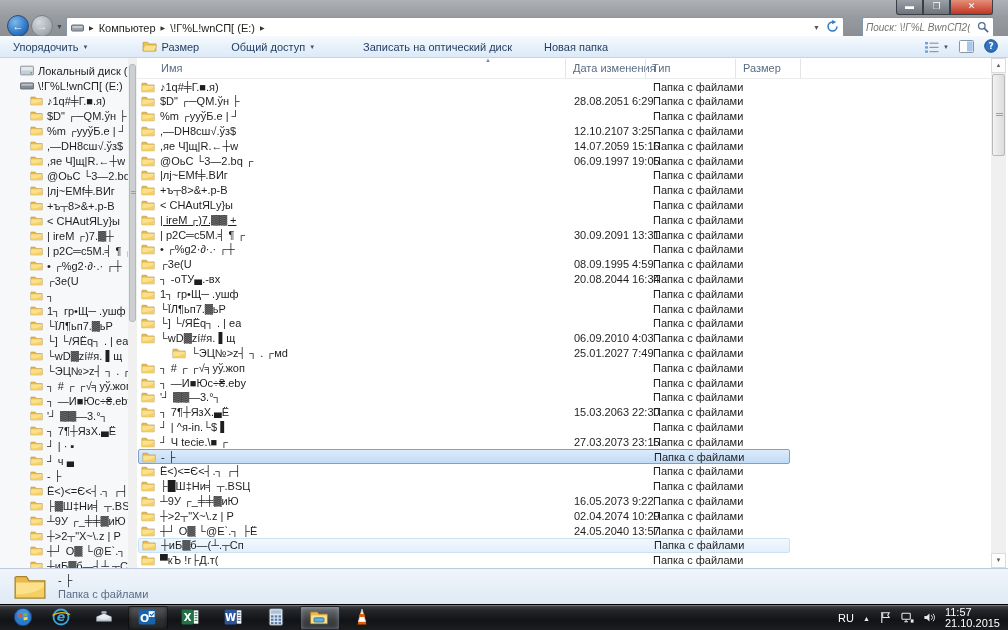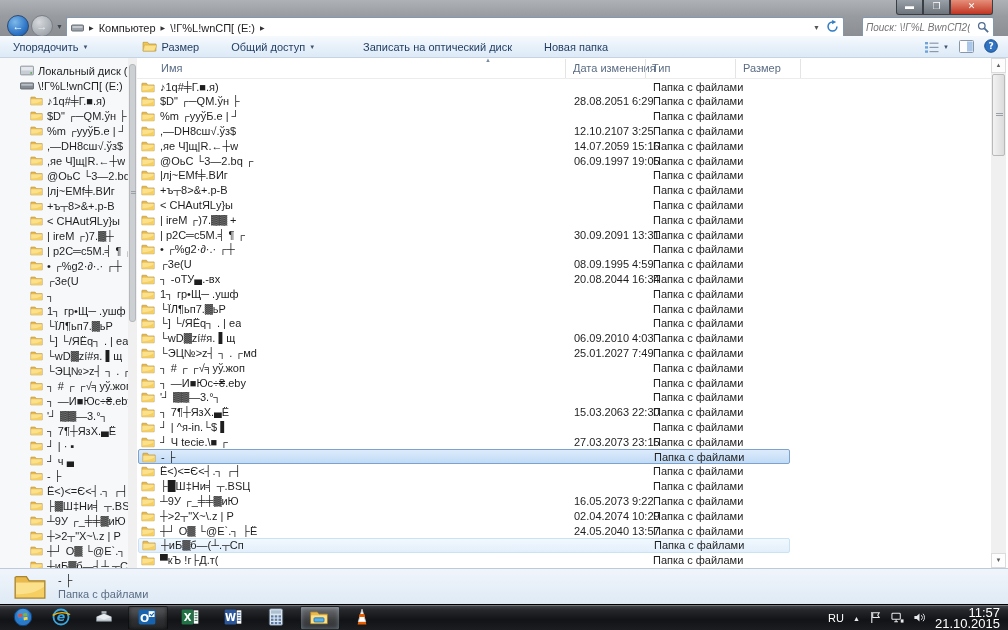--- a/index.html
+++ b/index.html
@@ -84,21 +84,21 @@
   .task-btn { position:absolute; top:1px; width:40px; height:24px; display:flex; align-items:center; justify-content:center; border-radius:2px; }
   .task-btn svg { width:20px; height:20px; }
   .task-btn.pressed { background:linear-gradient(180deg,rgba(255,255,255,.22),rgba(255,255,255,.06));
     border:1px solid rgba(0,0,0,.65); box-shadow:inset 0 0 4px rgba(0,0,0,.6); }
   .task-btn.active { background:linear-gradient(180deg,rgba(255,255,255,.32),rgba(255,255,255,.10));
     border:1px solid rgba(0,0,0,.6); box-shadow:inset 0 0 5px rgba(180,210,240,.45); }
   .tray { position:absolute; right:4px; top:1px; height:24px; display:flex; align-items:center; gap:9px; color:#fff; }
   .tray .lang { font-size:11px; }
   .tray .chev { font-size:7px; color:#e8eaec; }
   .tray svg { width:13px; height:13px; }
-  .clock { text-align:right; font-size:13px; line-height:11px; padding-right:4px; }
+  .clock { text-align:left; font-size:11px; line-height:11px; padding-right:4px; }
 </style>
 </head>
 <body>
 <div id="screen">
 
   <div class="chrome">
     <div class="win-controls">
       <div class="wc-btn min">▬</div>
       <div class="wc-btn">❐</div>
       <div class="wc-btn close">✕</div>
@@ -564,21 +564,21 @@
         <div class="file-row" style="top: 118.4px;">
           <span class="ficon"><svg width="100%" height="100%" viewBox="0 0 16 14" preserveAspectRatio="none">
               <path d="M1 3 L1 12.6 L15 12.6 L15 4.6 L7.6 4.6 L6.3 2.6 L1.6 2.6 Z" fill="#e9b94e" stroke="#a8852f" stroke-width="0.6"></path>
               <path d="M1.4 5.4 H14.6 V12.2 H1.4 Z" fill="#fbe18c"></path>
               <path d="M1.4 12.2 H14.6 V7.4 C10 10.6 5.4 11 1.4 10.8 Z" fill="#f6cf63"></path>
             </svg></span>
           <span class="fname">&lt; CHAutЯLу}ы</span>
           <span class="fdate"></span>
           <span class="ftype">Папка с файлами</span>
         </div>
-        <div class="file-row" style="top: 133.2px;">
+        <div class="file-row" style="top: 133.2px; text-decoration: underline;">
           <span class="ficon"><svg width="100%" height="100%" viewBox="0 0 16 14" preserveAspectRatio="none">
               <path d="M1 3 L1 12.6 L15 12.6 L15 4.6 L7.6 4.6 L6.3 2.6 L1.6 2.6 Z" fill="#e9b94e" stroke="#a8852f" stroke-width="0.6"></path>
               <path d="M1.4 5.4 H14.6 V12.2 H1.4 Z" fill="#fbe18c"></path>
               <path d="M1.4 12.2 H14.6 V7.4 C10 10.6 5.4 11 1.4 10.8 Z" fill="#f6cf63"></path>
             </svg></span>
           <span class="fname">| ireM ┌)7.▓▓ +</span>
           <span class="fdate"></span>
           <span class="ftype">Папка с файлами</span>
         </div>
         <div class="file-row" style="top: 148px;">
@@ -654,21 +654,21 @@
         <div class="file-row" style="top: 251.6px;">
           <span class="ficon"><svg width="100%" height="100%" viewBox="0 0 16 14" preserveAspectRatio="none">
               <path d="M1 3 L1 12.6 L15 12.6 L15 4.6 L7.6 4.6 L6.3 2.6 L1.6 2.6 Z" fill="#e9b94e" stroke="#a8852f" stroke-width="0.6"></path>
               <path d="M1.4 5.4 H14.6 V12.2 H1.4 Z" fill="#fbe18c"></path>
               <path d="M1.4 12.2 H14.6 V7.4 C10 10.6 5.4 11 1.4 10.8 Z" fill="#f6cf63"></path>
             </svg></span>
           <span class="fname">└wD▓zí#я. ▌щ</span>
           <span class="fdate">06.09.2010 4:03</span>
           <span class="ftype">Папка с файлами</span>
         </div>
-        <div class="file-row" style="top: 266.4px;">
+        <div class="file-row" style="top: 266.4px; padding-left: 31px;">
           <span class="ficon"><svg width="100%" height="100%" viewBox="0 0 16 14" preserveAspectRatio="none">
               <path d="M1 3 L1 12.6 L15 12.6 L15 4.6 L7.6 4.6 L6.3 2.6 L1.6 2.6 Z" fill="#e9b94e" stroke="#a8852f" stroke-width="0.6"></path>
               <path d="M1.4 5.4 H14.6 V12.2 H1.4 Z" fill="#fbe18c"></path>
               <path d="M1.4 12.2 H14.6 V7.4 C10 10.6 5.4 11 1.4 10.8 Z" fill="#f6cf63"></path>
             </svg></span>
           <span class="fname">└ЭЦ№&gt;z┤ ┐ . ┌мd</span>
           <span class="fdate">25.01.2027 7:49</span>
           <span class="ftype">Папка с файлами</span>
         </div>
         <div class="file-row" style="top: 281.2px;">

